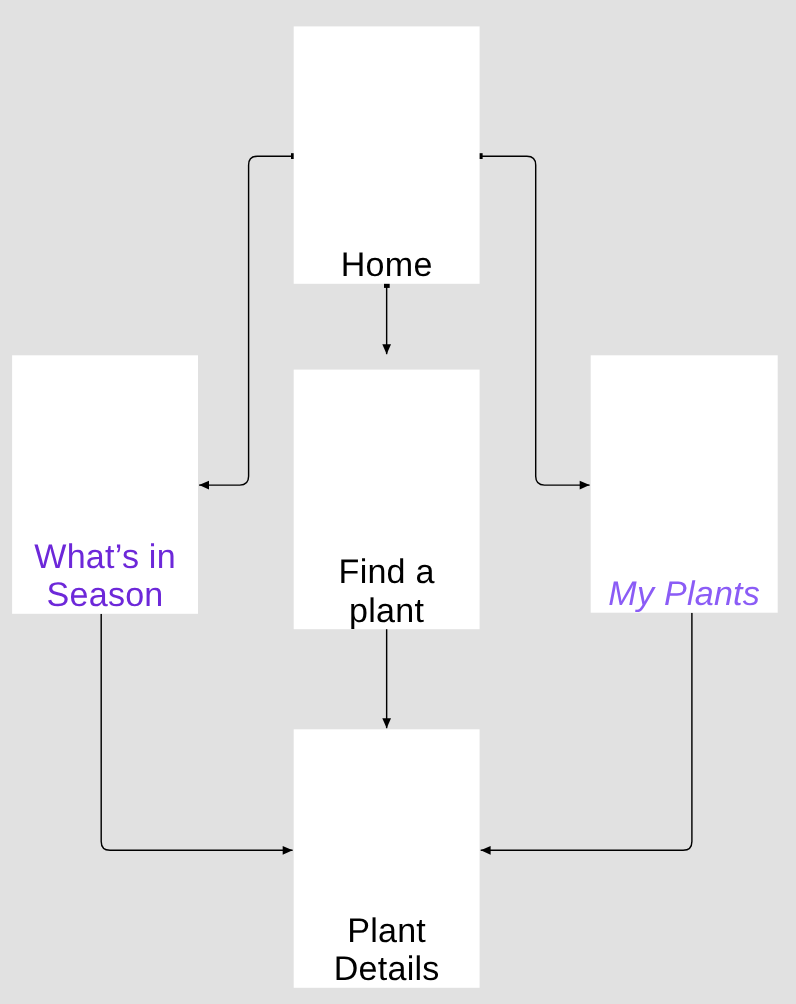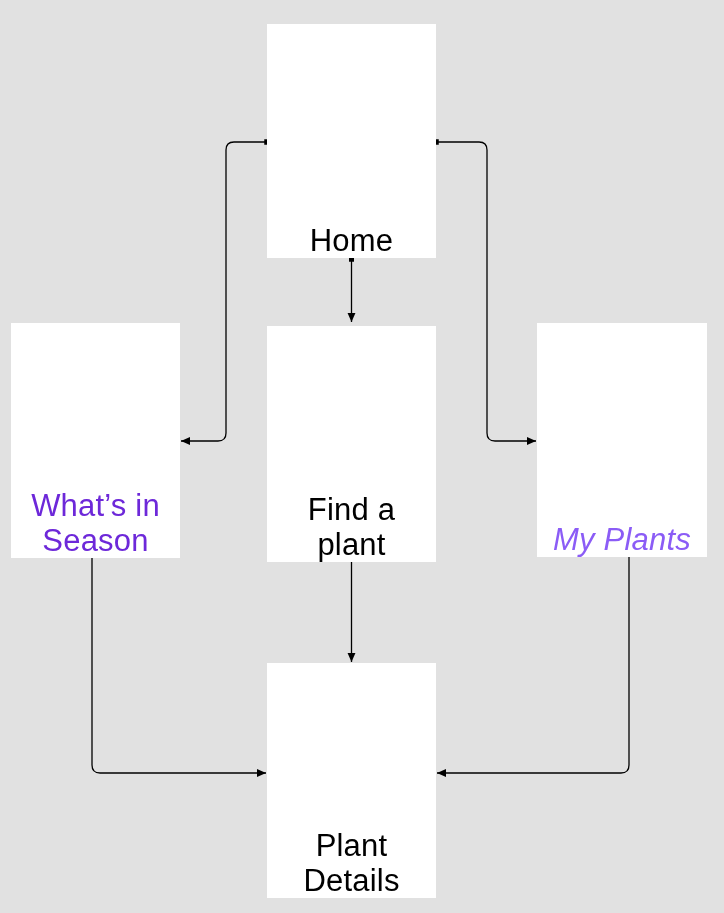--- a/index.html
+++ b/index.html
@@ -69,21 +69,21 @@
 
   <div class="node" style="left: 267px; top: 24px; width: 169px; height: 234px; background: rgb(255, 255, 255);">
     <span class="node-label" style="color: rgb(0, 0, 0);">Home</span>
   </div>
 
   <div class="node" style="left: 11px; top: 323px; width: 169px; height: 235px; background: rgb(255, 255, 255);">
     <span class="node-label" style="color: #6d28d9;">What’s in
 Season</span>
   </div>
 
-  <div class="node" style="left: 267px; top: 326px; width: 169px; height: 236px; background: rgb(255, 255, 255);">
+  <div class="node" style="left: 267px; top: 336px; width: 169px; height: 236px; background: rgb(255, 255, 255);">
     <span class="node-label" style="color: rgb(0, 0, 0);">Find a
 plant</span>
   </div>
 
   <div class="node" style="left: 537px; top: 323px; width: 170px; height: 234px; background: rgb(255, 255, 255);">
     <span class="node-label" style="color: #8b5cf6; font-style: italic;">My Plants</span>
   </div>
 
   <div class="node" style="left: 267px; top: 663px; width: 169px; height: 235px; background: rgb(255, 255, 255);">
     <span class="node-label" style="color: rgb(0, 0, 0);">Plant

